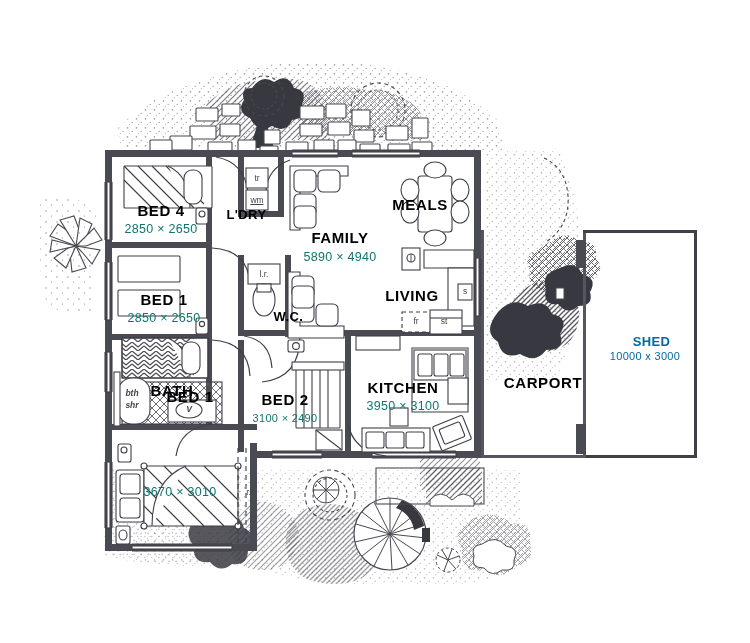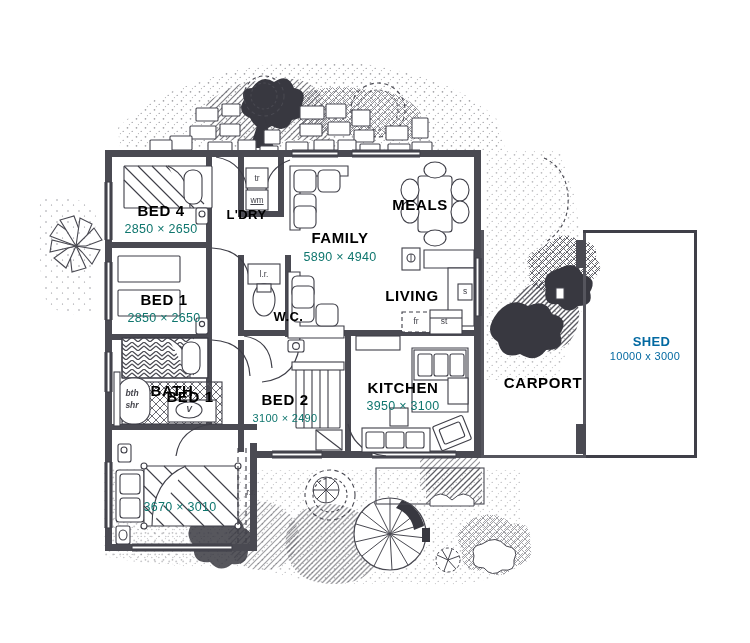--- a/index.html
+++ b/index.html
@@ -394,21 +394,21 @@
 
 <div class="lbl rm ctr" style="left:161px;top:202px;">BED 4</div>
 <div class="lbl dim ctr" style="left:161px;top:222px;">2850 × 2650</div>
 
 <div class="lbl rm ctr" style="left:164px;top:291px;">BED 1</div>
 <div class="lbl dim ctr" style="left:164px;top:311px;">2850 × 2650</div>
 
 <div class="lbl rm ctr" style="left:172px;top:382px;">BATH</div>
 
 <div class="lbl rm ctr" style="left:176px;top:388px;padding-left:28px;">BED 1</div>
-<div class="lbl dim ctr" style="left:180px;top:500px;">3670  ×  3010</div>
+<div class="lbl dim ctr" style="left:180px;top:485px;">3670  ×  3010</div>
 
 <div class="lbl rm ctr" style="left:285px;top:391px;">BED 2</div>
 <div class="lbl dim sm ctr" style="left:285px;top:412px;">3100 × 2490</div>
 
 <div class="lbl rm sm ctr" style="left:240px;top:207px;">L'DRY</div>
 <div class="lbl rm sm ctr" style="left:262px;top:309px;margin-left:20px;">W.C.</div>
 
 <div class="lbl rm ctr" style="left:340px;top:229px;">FAMILY</div>
 <div class="lbl dim ctr" style="left:340px;top:250px;">5890 × 4940</div>
 

